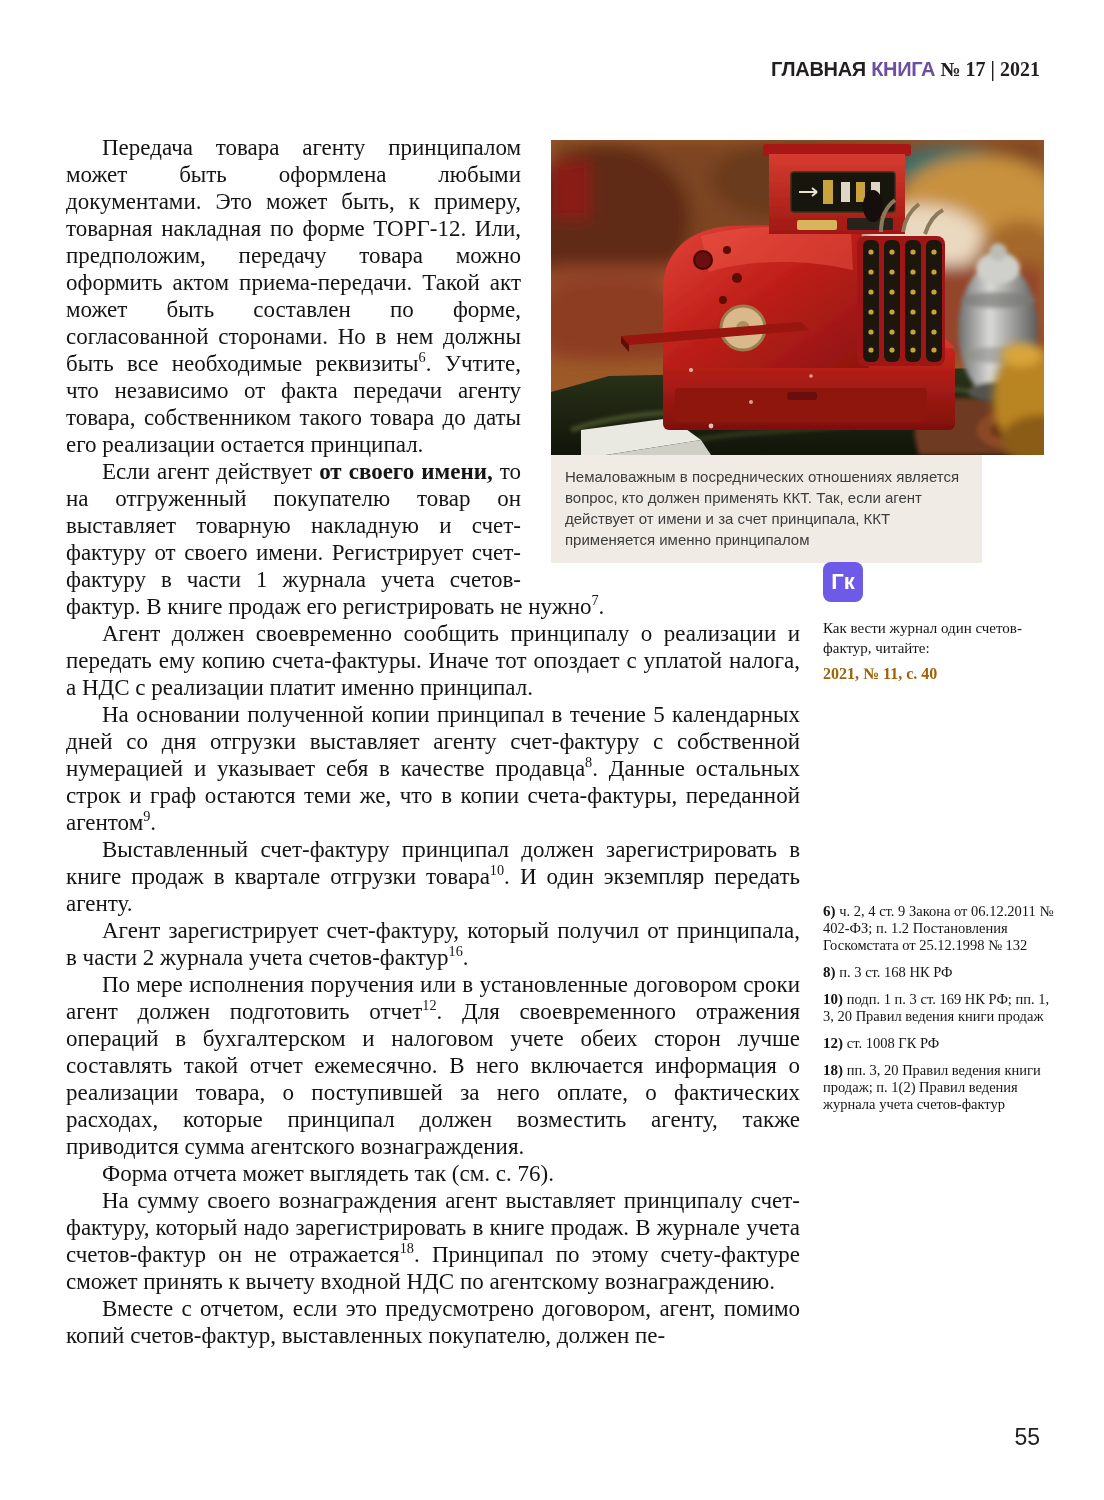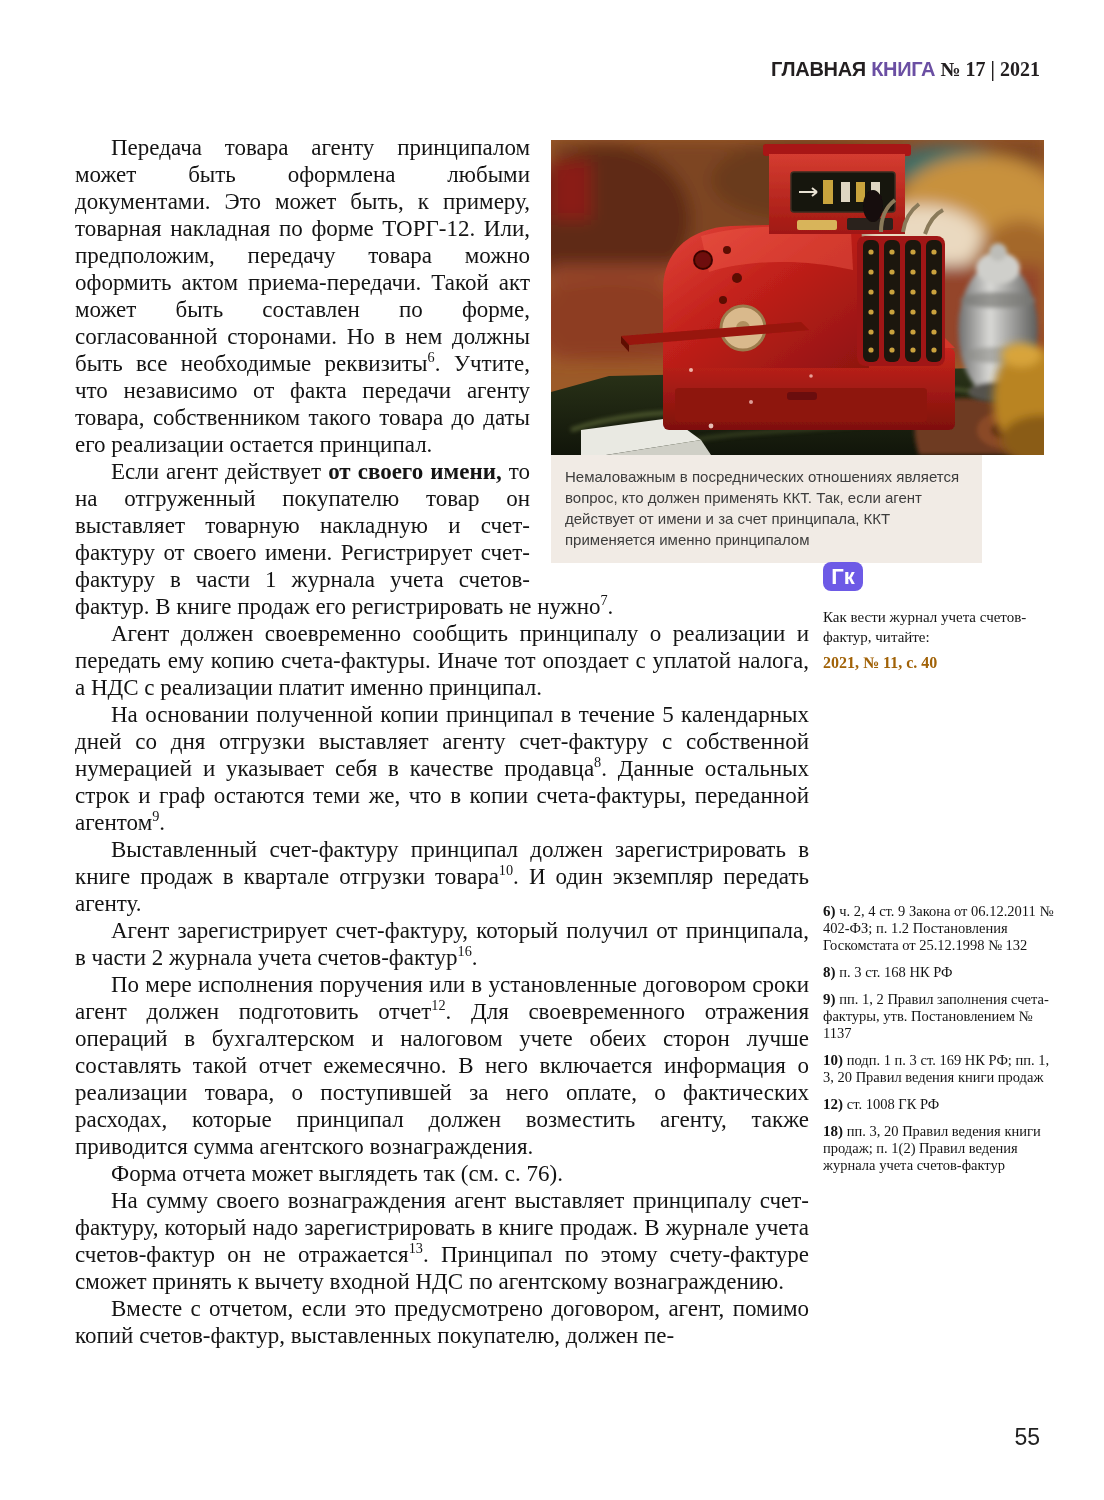--- a/index.html
+++ b/index.html
@@ -8,36 +8,36 @@
 
   
   .header{position:absolute;top:58px;right:64px;white-space:nowrap;
           font-family:"Liberation Sans","DejaVu Sans",sans-serif;font-weight:bold;font-size:20px;letter-spacing:-0.3px;}
   .header .brand-black{color:#231f20;}
   .header .brand-purple{color:#6b4fa3;margin-top:7px;}
   .header .issue{font-family:"Liberation Serif","DejaVu Serif",serif;font-weight:bold;color:#231f20;letter-spacing:0;}
 
   
   .article{position:absolute;left:66px;top:134px;width:734px;
-           font-size:23px;line-height:27px;text-align:justify;color:#141414;margin-left:9px;}
+           font-size:23px;line-height:27px;text-align:justify;color:#141414;}
   .article p{margin:0;text-indent:36px;}
   .article .photo-spacer{float:right;width:249px;height:436px;margin-left:30px;}
   .article sup{font-size:0.62em;line-height:0;vertical-align:super;}
   .article b{font-weight:bold;}
 
   
   .photo-block{position:absolute;left:551px;top:140px;width:431px;}
   .photo-frame{width:493px;height:315px;overflow:hidden;display:block;}
   .caption{background:#f1ebe5;padding:11px 14px 13px 14px;
            font-family:"Liberation Sans","DejaVu Sans",sans-serif;
            font-size:15px;line-height:21px;color:#3c3c3c;}
 
   
   .gk-note{position:absolute;left:823px;top:562px;width:205px;}
-  .gk-icon{width:40px;height:29px;border-radius:8px;background:#6d5ae6;color:#ffffff;
+  .gk-icon{width:40px;height:40px;border-radius:8px;background:#6d5ae6;color:#ffffff;
            font-family:"Liberation Sans","DejaVu Sans",sans-serif;font-weight:bold;font-size:22px;
            display:flex;align-items:center;justify-content:center;}
   .gk-text{margin-top:16px;font-size:15px;line-height:20px;color:#141414;}
   .gk-ref{margin-top:6px;font-size:16px;line-height:20px;font-weight:bold;color:#a16207;}
 
   
   .footnotes{position:absolute;left:823px;top:903px;width:232px;
              font-size:14.5px;line-height:17px;color:#141414;}
   .footnotes .fn{margin:0 0 10px 0;}
   .footnotes .fn-num{font-weight:bold;font-size:15px;}
@@ -62,21 +62,21 @@
   <div class="article" id="article-body">
     <div class="photo-spacer"></div>
   <p>Передача товара агенту принципалом может быть оформлена любыми документами. Это может быть, к примеру, товарная накладная по форме ТОРГ-12. Или, предположим, передачу товара можно оформить актом приема-передачи. Такой акт может быть составлен по форме, согласованной сторонами. Но в нем должны быть все необходимые реквизиты<sup>6</sup>. Учтите, что независимо от факта передачи агенту товара, собственником такого товара до даты его реализации остается принципал.</p>
       <p>Если агент действует <b>от своего имени,</b> то на отгруженный покупателю товар он выставляет товарную накладную и счет-фактуру от своего имени. Регистрирует счет-фактуру в части 1 журнала учета счетов-фактур. В книге продаж его регистрировать не нужно<sup>7</sup>.</p>
       <p>Агент должен своевременно сообщить принципалу о реализации и передать ему копию счета-фактуры. Иначе тот опоздает с уплатой налога, а НДС с реализации платит именно принципал.</p>
       <p>На основании полученной копии принципал в течение 5 календарных дней со дня отгрузки выставляет агенту счет-фактуру с собственной нумерацией и указывает себя в качестве продавца<sup>8</sup>. Данные остальных строк и граф остаются теми же, что в копии счета-фактуры, переданной агентом<sup>9</sup>.</p>
       <p>Выставленный счет-фактуру принципал должен зарегистрировать в книге продаж в квартале отгрузки товара<sup>10</sup>. И один экземпляр передать агенту.</p>
       <p>Агент зарегистрирует счет-фактуру, который получил от принципала, в части 2 журнала учета счетов-фактур<sup>16</sup>.</p>
       <p>По мере исполнения поручения или в установленные договором сроки агент должен подготовить отчет<sup>12</sup>. Для своевременного отражения операций в бухгалтерском и налоговом учете обеих сторон лучше составлять такой отчет ежемесячно. В него включается информация о реализации товара, о поступившей за него оплате, о фактических расходах, которые принципал должен возместить агенту, также приводится сумма агентского вознаграждения.</p>
       <p>Форма отчета может выглядеть так (см. с. 76).</p>
-      <p>На сумму своего вознаграждения агент выставляет принципалу счет-фактуру, который надо зарегистрировать в книге продаж. В журнале учета счетов-фактур он не отражается<sup>13</sup>. Принципал по этому счету-фактуре сможет принять к вычету входной НДС по агентскому вознаграждению.</p>
+      <p>На сумму своего вознаграждения агент выставляет принципалу счет-фактуру, который надо зарегистрировать в книге продаж. В журнале учета счетов-фактур он не отражается<sup>18</sup>. Принципал по этому счету-фактуре сможет принять к вычету входной НДС по агентскому вознаграждению.</p>
       <p>Вместе с отчетом, если это предусмотрено договором, агент, помимо копий счетов-фактур, выставленных покупателю, должен пе-</p>
     </div>
 
   <div class="photo-block">
     <span class="photo-frame">
       <svg width="493" height="315" viewBox="0 0 493 315" xmlns="http://www.w3.org/2000/svg" aria-hidden="true">
         <defs>
           <filter id="b8" x="-30%" y="-30%" width="160%" height="160%">
               <feGaussianBlur stdDeviation="8"></feGaussianBlur>
             </filter>
@@ -241,28 +241,27 @@
           <circle cx="160" cy="286" r="2.4" fill="#ffe9e0" opacity="0.8"></circle>
           <circle cx="260" cy="236" r="1.8" fill="#ffd9d0" opacity="0.7"></circle>
         </g>
       </svg>
     </span>
     <div class="caption">Немаловажным в посреднических отношениях является вопрос, кто должен применять ККТ. Так, если агент действует от имени и за счет принципала, ККТ применяется именно принципалом</div>
   </div>
 
   <div class="gk-note">
     <div class="gk-icon">Гк</div>
-    <div class="gk-text">Как вести журнал учета счетов-фактур, читайте:</div>
+    <div class="gk-text">Как вести журнал один счетов-фактур, читайте:</div>
     <div class="gk-ref">2021, № 11, с. 40</div>
   </div>
 
   <div class="footnotes" id="footnotes-list">
       <p class="fn"><span class="fn-num">6) </span>ч. 2, 4 ст. 9 Закона от 06.12.2011 № 402-ФЗ; п. 1.2 Постановления Госкомстата от 25.12.1998 № 132</p>
       <p class="fn"><span class="fn-num">8) </span>п. 3 ст. 168 НК РФ</p>
-      <p class="fn"><span class="fn-num">9) </span>пп. 1, 2 Правил заполнения счета-фактуры, утв. Постановлением № 1137</p>
       <p class="fn"><span class="fn-num">10) </span>подп. 1 п. 3 ст. 169 НК РФ; пп. 1, 3, 20 Правил ведения книги продаж</p>
       <p class="fn"><span class="fn-num">12) </span>ст. 1008 ГК РФ</p>
       <p class="fn"><span class="fn-num">18) </span>пп. 3, 20 Правил ведения книги продаж; п. 1(2) Правил ведения журнала учета счетов-фактур</p>
     </div>
 
   <div class="page-number">55</div>
 
 </div>
 
 </body></html>

